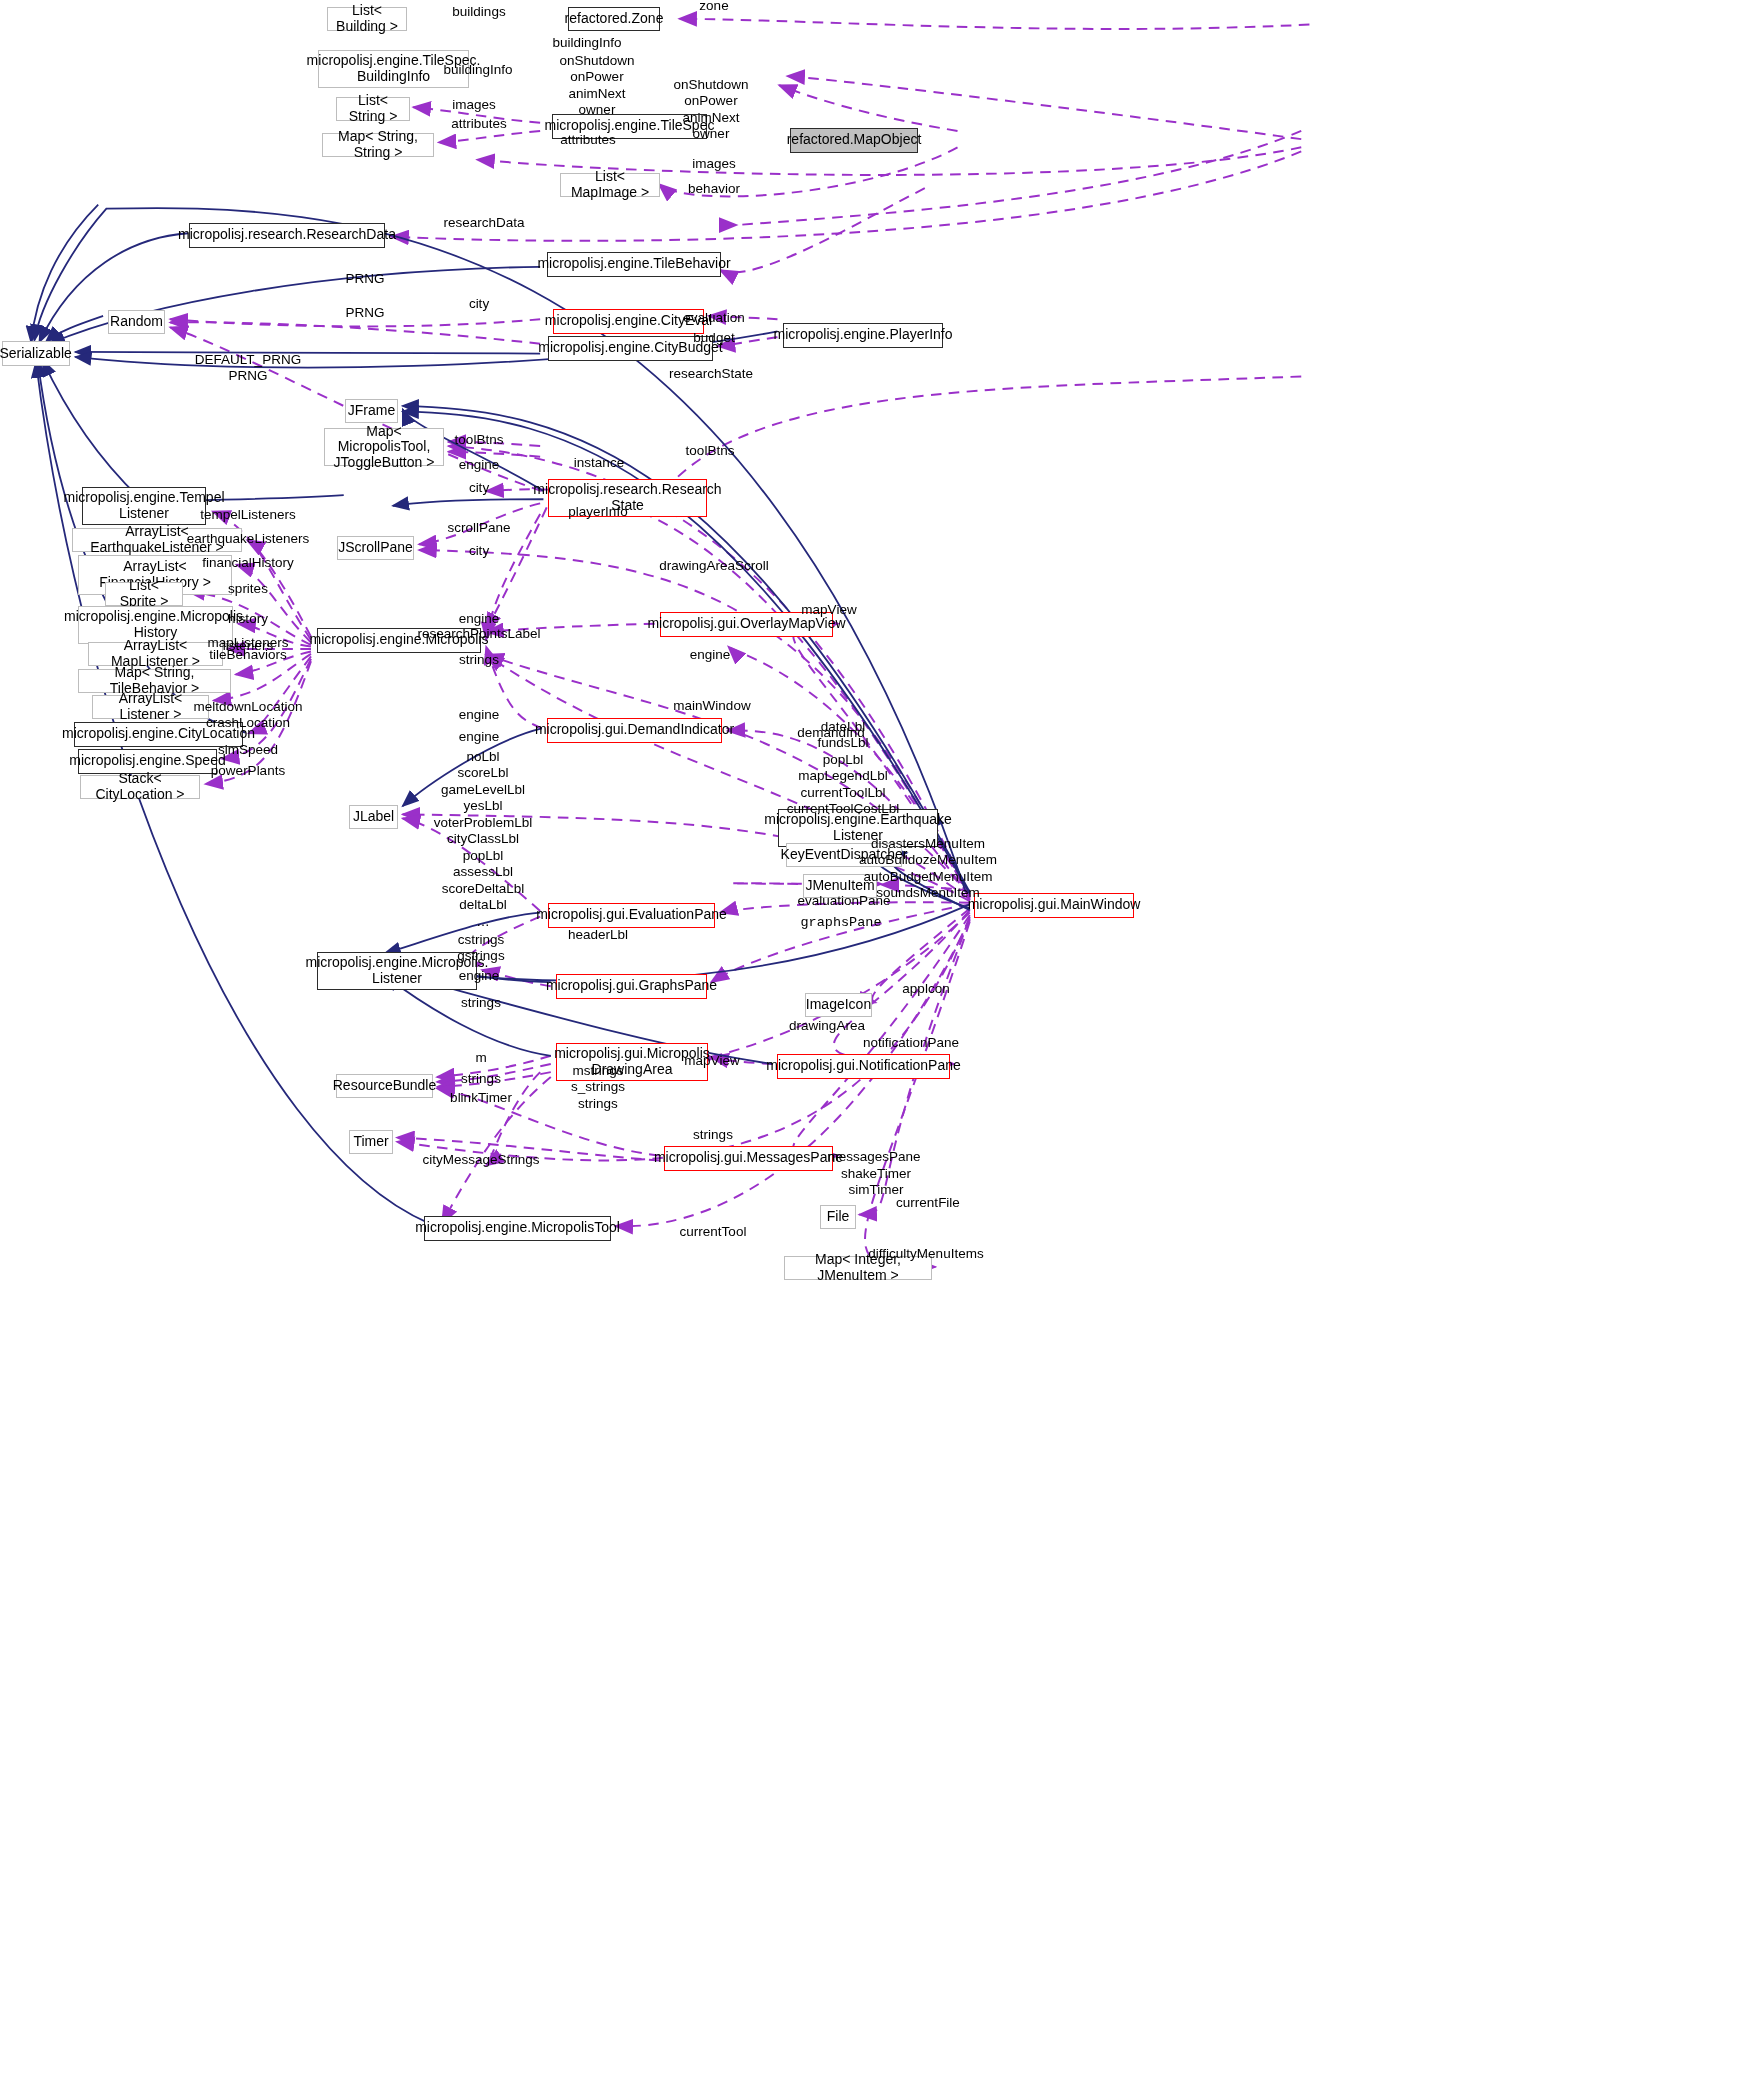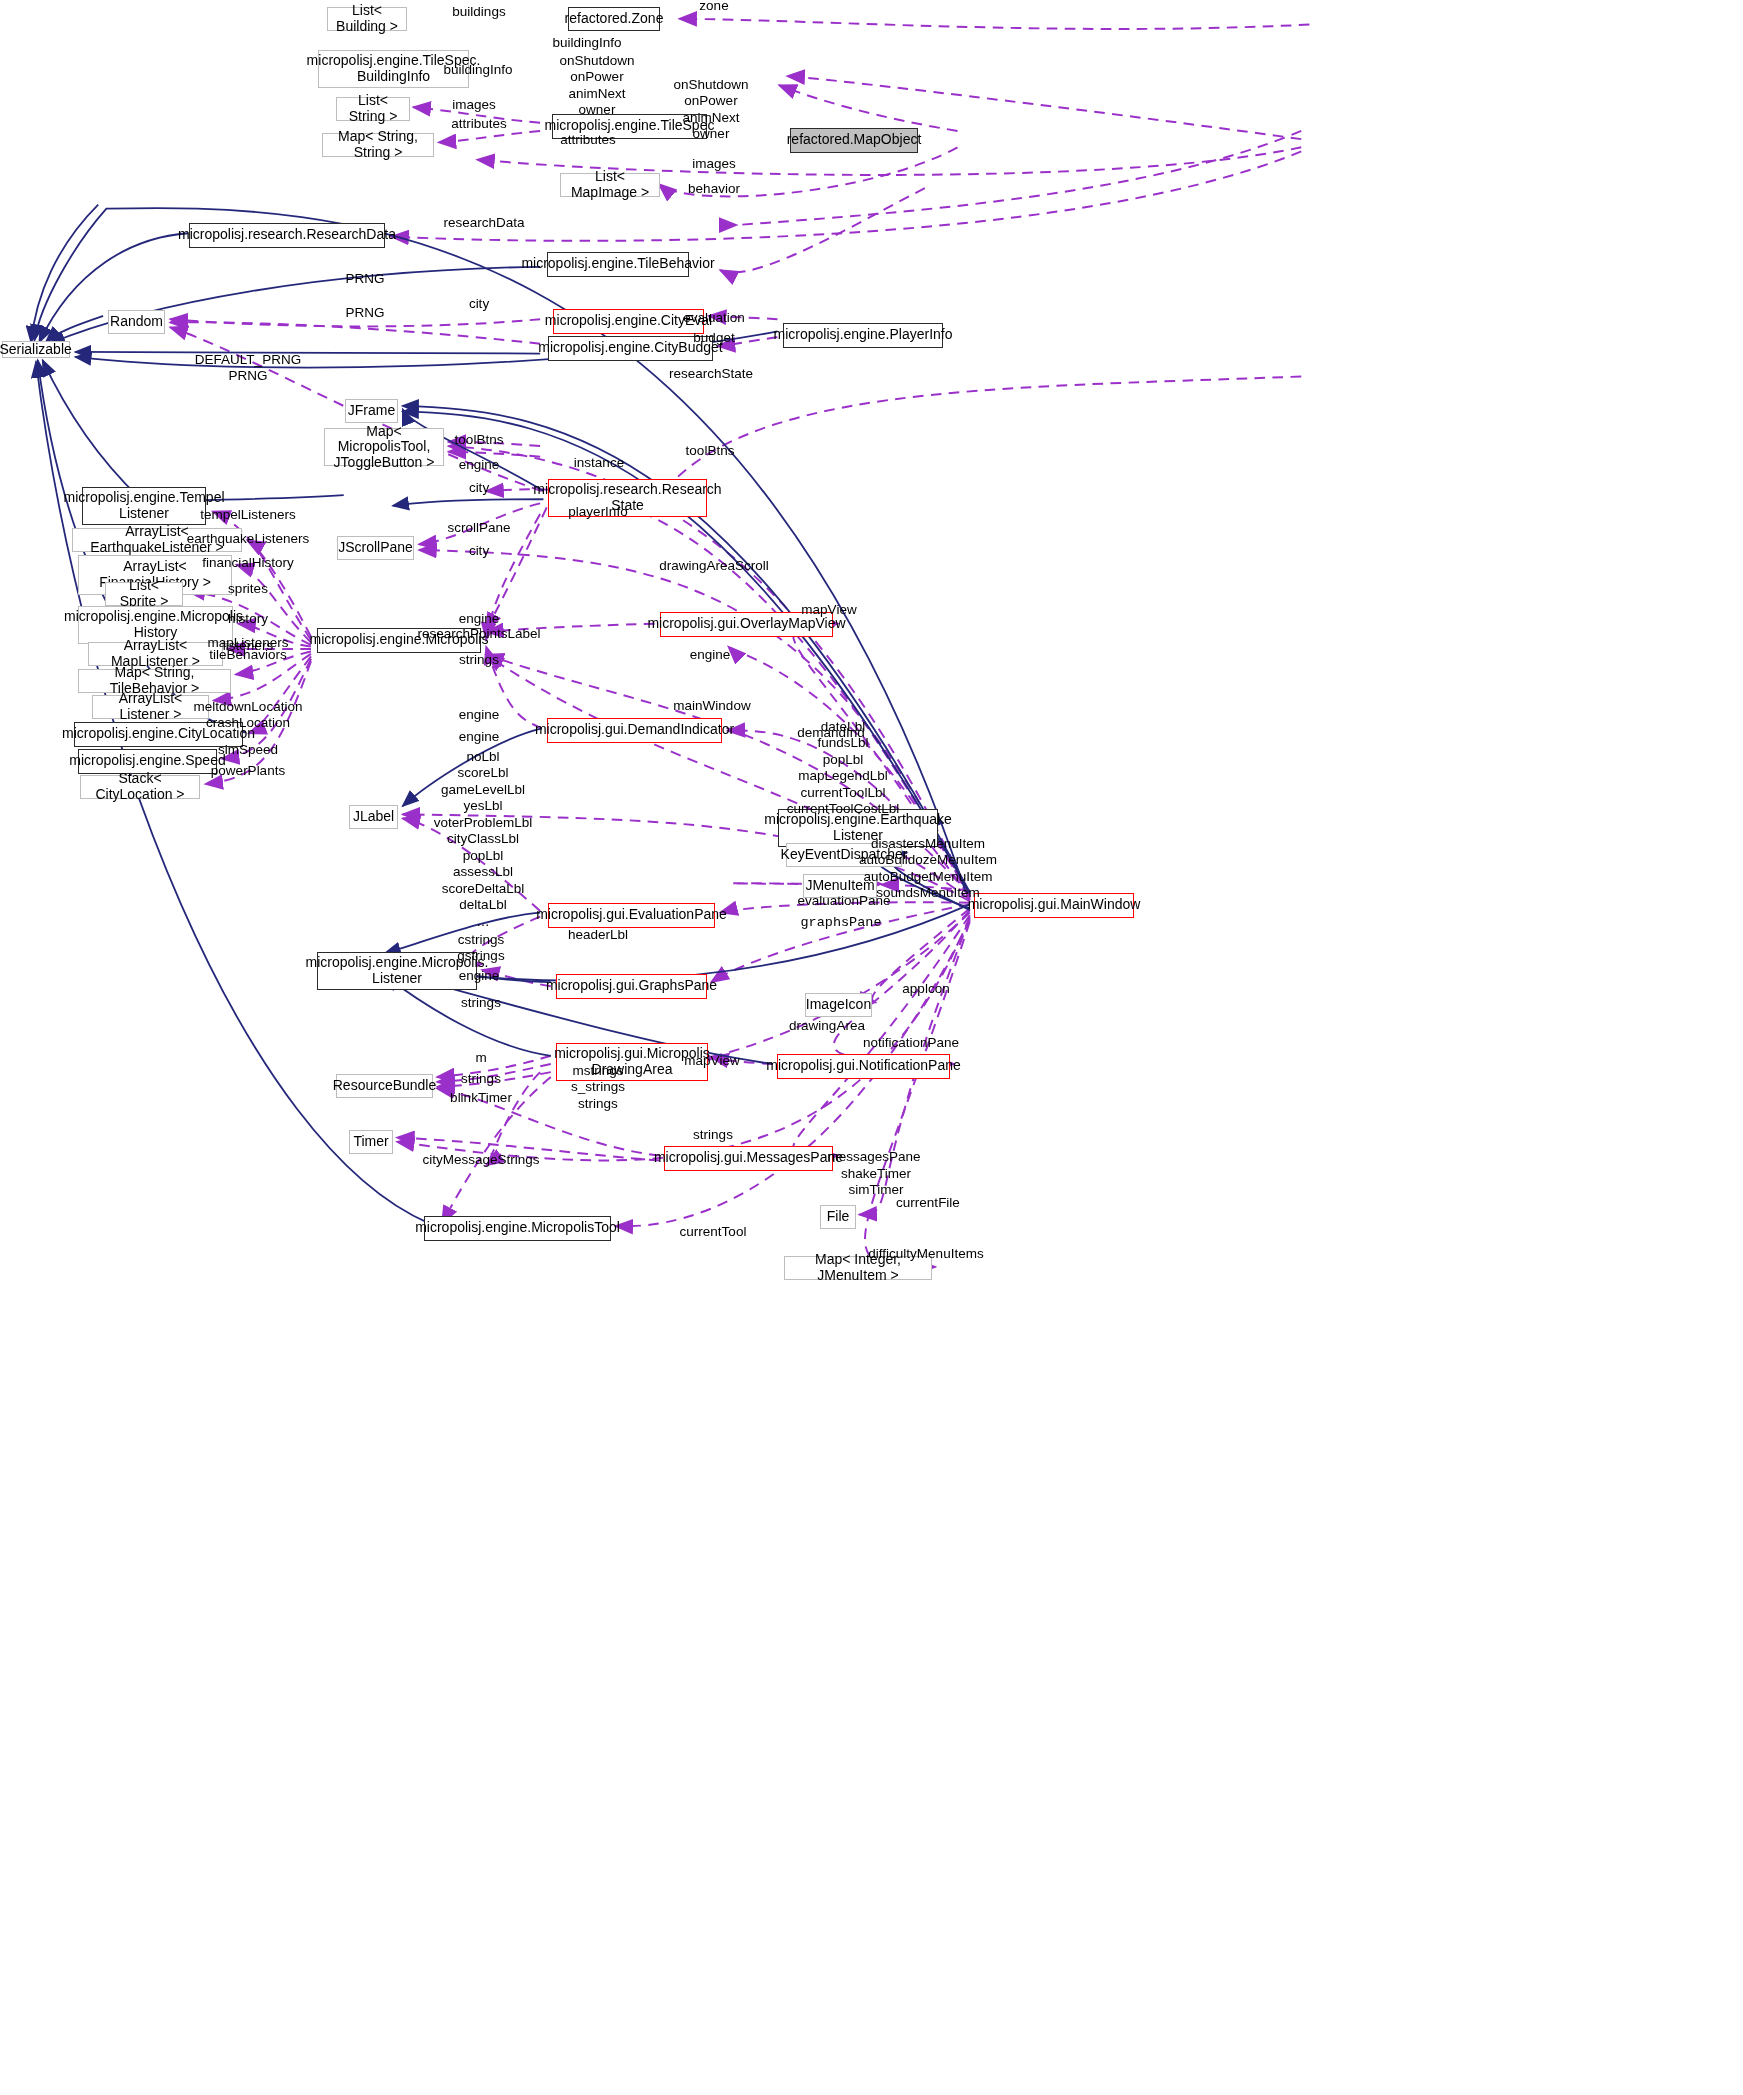--- a/index.html
+++ b/index.html
@@ -130,22 +130,22 @@
       <div class="node n-grey" style="left: 327px; top: 6.5px; width: 80px; height: 24.5px;">List&lt; Building &gt;</div>
       <div class="node n-black" style="left: 568px; top: 6.5px; width: 92px; height: 24.5px;">refactored.Zone</div>
       <div class="node n-grey" style="left: 318px; top: 50px; width: 151px; height: 38px;">micropolisj.engine.TileSpec.
 BuildingInfo</div>
       <div class="node n-grey" style="left: 336px; top: 97px; width: 74px; height: 24px;">List&lt; String &gt;</div>
       <div class="node n-black" style="left: 552px; top: 114px; width: 155px; height: 24.5px;">micropolisj.engine.TileSpec</div>
       <div class="node n-grey" style="left: 322px; top: 133px; width: 112px; height: 24px;">Map&lt; String, String &gt;</div>
       <div class="node n-fill" style="left: 790px; top: 128px; width: 128px; height: 24.5px;">refactored.MapObject</div>
       <div class="node n-grey" style="left: 560px; top: 173px; width: 100px; height: 24px;">List&lt; MapImage &gt;</div>
       <div class="node n-black" style="left: 189px; top: 223px; width: 196px; height: 24.5px;">micropolisj.research.ResearchData</div>
-      <div class="node n-black" style="left: 547px; top: 252px; width: 142px; height: 24.5px;">micropolisj.engine.TileBehavior</div>
-      <div class="node n-grey" style="left: 1.6px; top: 341px; width: 68px; height: 17px;">Serializable</div>
+      <div class="node n-black" style="left: 547px; top: 252px; width: 174px; height: 24.5px;">micropolisj.engine.TileBehavior</div>
+      <div class="node n-grey" style="left: 1.6px; top: 341px; width: 68px; height: 25px;">Serializable</div>
       <div class="node n-grey" style="left: 108px; top: 310px; width: 57px; height: 24px;">Random</div>
       <div class="node n-red" style="left: 553px; top: 309px; width: 151px; height: 24.5px;">micropolisj.engine.CityEval</div>
       <div class="node n-black" style="left: 783px; top: 323px; width: 160px; height: 24.5px;">micropolisj.engine.PlayerInfo</div>
       <div class="node n-black" style="left: 548px; top: 336px; width: 165px; height: 24.5px;">micropolisj.engine.CityBudget</div>
       <div class="node n-grey" style="left: 345px; top: 399px; width: 53px; height: 24px;">JFrame</div>
       <div class="node n-grey" style="left: 324px; top: 428px; width: 120px; height: 38px;">Map&lt; MicropolisTool,
 JToggleButton &gt;</div>
       <div class="node n-red" style="left: 548px; top: 479px; width: 159px; height: 38px;">micropolisj.research.Research
 State</div>
       <div class="node n-black" style="left: 82px; top: 487px; width: 124px; height: 38px;">micropolisj.engine.Tempel

